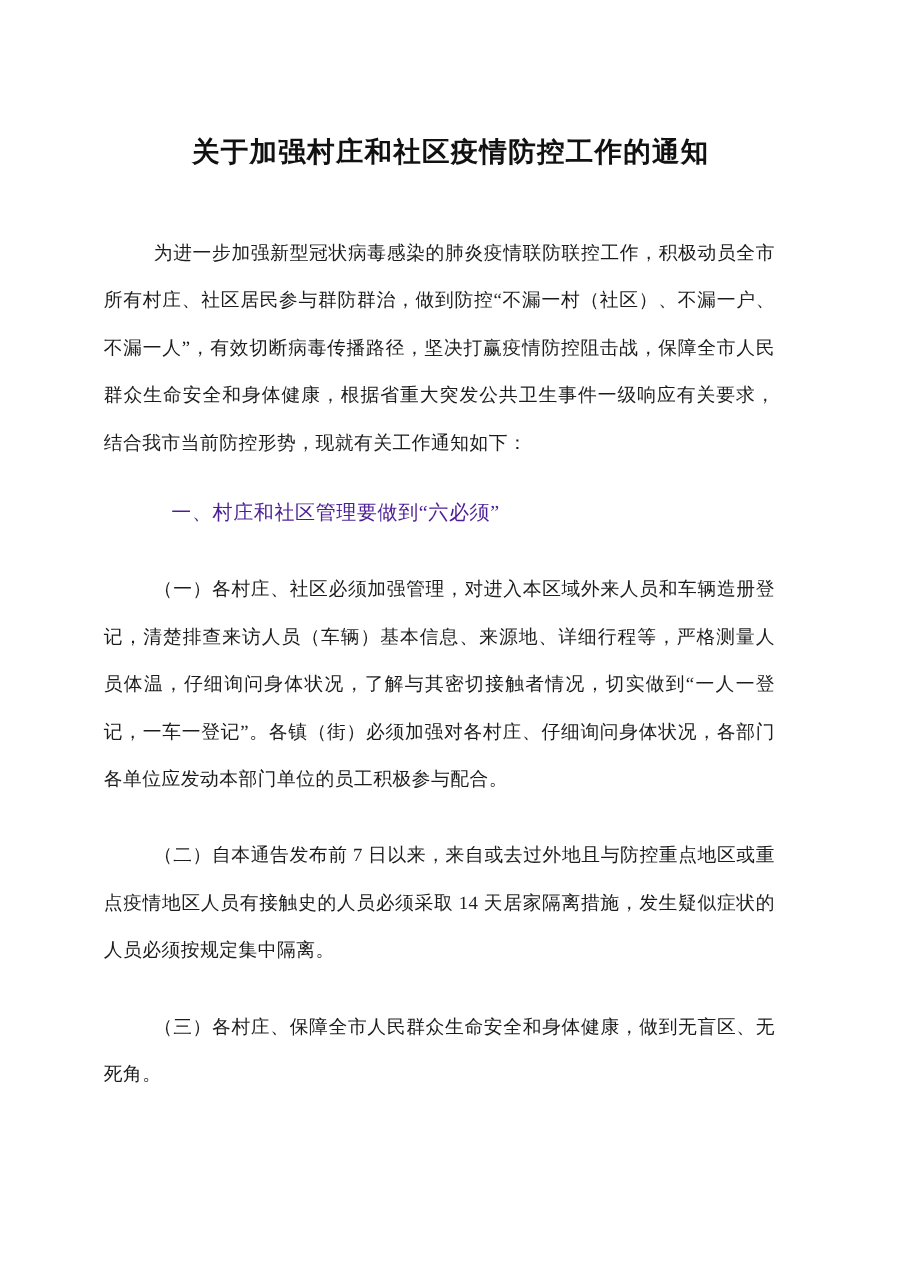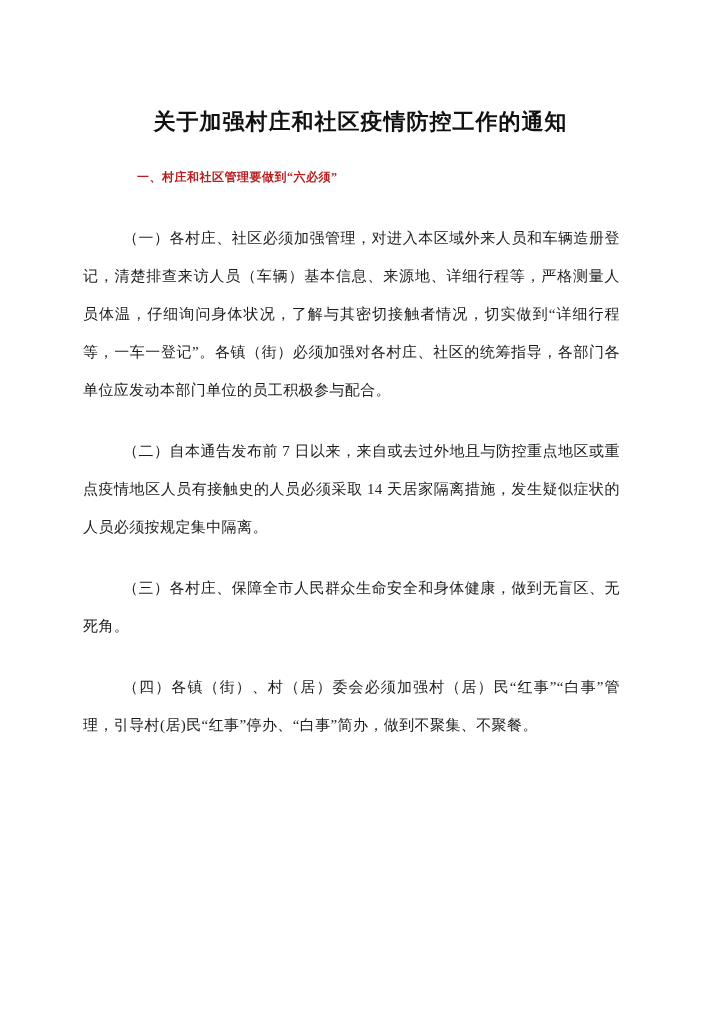--- a/index.html
+++ b/index.html
@@ -36,40 +36,40 @@
     letter-spacing: 0.4px;
     text-align: justify;
     text-indent: 40px;
     color: #1c1c1c;
   }
   .para.first {
     margin-top: 44px;
   }
   .section-heading {
     margin: 18px 0 0 0;
-    font-size: 12px;
+    font-size: 16px;
     line-height: 38px;
     letter-spacing: 0.5px;
-    font-weight: bold;
+    font-weight: normal;
     text-indent: 54px;
-    color: #b91c1c;
+    color: #4c1d95;
     font-family: "Liberation Serif", "DejaVu Serif", serif;
   }
 </style>
 </head>
 <body>
 
 <div class="page">
   <h1 class="doc-title">关于加强村庄和社区疫情防控工作的通知</h1>
 
   <div class="doc-content">
+    <p class="para first">为进一步加强新型冠状病毒感染的肺炎疫情联防联控工作，积极动员全市所有村庄、社区居民参与群防群治，做到防控“不漏一村（社区）、不漏一户、不漏一人”，有效切断病毒传播路径，坚决打赢疫情防控阻击战，保障全市人民群众生命安全和身体健康，根据省重大突发公共卫生事件一级响应有关要求，结合我市当前防控形势，现就有关工作通知如下：</p>
 
     <h2 class="section-heading">一、村庄和社区管理要做到“六必须”</h2>
 
-    <p class="para">（一）各村庄、社区必须加强管理，对进入本区域外来人员和车辆造册登记，清楚排查来访人员（车辆）基本信息、来源地、详细行程等，严格测量人员体温，仔细询问身体状况，了解与其密切接触者情况，切实做到“详细行程等，一车一登记”。各镇（街）必须加强对各村庄、社区的统筹指导，各部门各单位应发动本部门单位的员工积极参与配合。</p>
+    <p class="para">（一）各村庄、社区必须加强管理，对进入本区域外来人员和车辆造册登记，清楚排查来访人员（车辆）基本信息、来源地、详细行程等，严格测量人员体温，仔细询问身体状况，了解与其密切接触者情况，切实做到“一人一登记，一车一登记”。各镇（街）必须加强对各村庄、仔细询问身体状况，各部门各单位应发动本部门单位的员工积极参与配合。</p>
 
     <p class="para">（二）自本通告发布前 7 日以来，来自或去过外地且与防控重点地区或重点疫情地区人员有接触史的人员必须采取 14 天居家隔离措施，发生疑似症状的人员必须按规定集中隔离。</p>
 
     <p class="para">（三）各村庄、保障全市人民群众生命安全和身体健康，做到无盲区、无死角。</p>
 
-    <p class="para">（四）各镇（街）、村（居）委会必须加强村（居）民“红事”“白事”管理，引导村(居)民“红事”停办、“白事”简办，做到不聚集、不聚餐。</p>
   </div>
 </div>
 
 </body></html>

